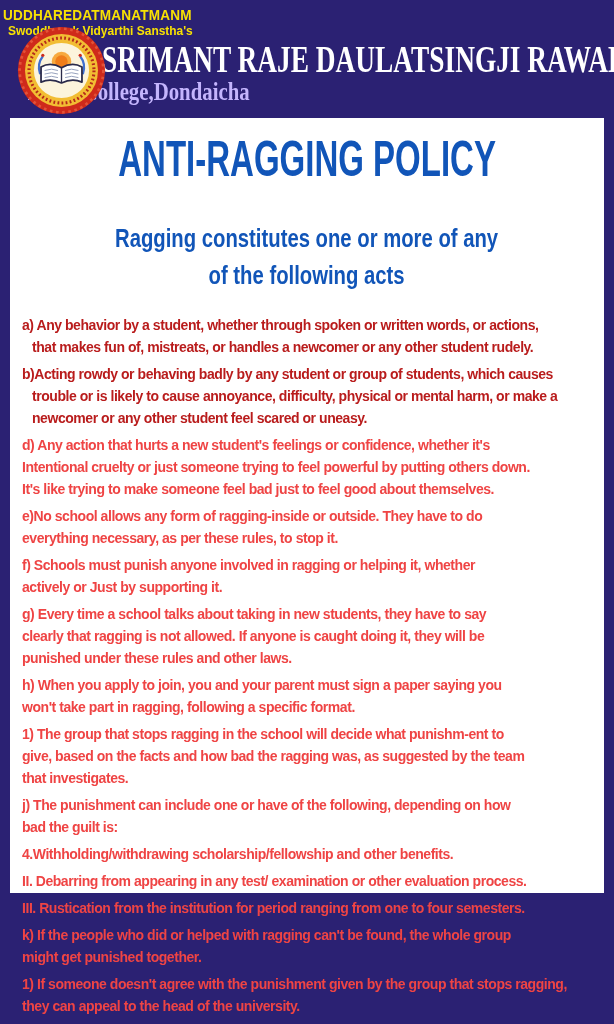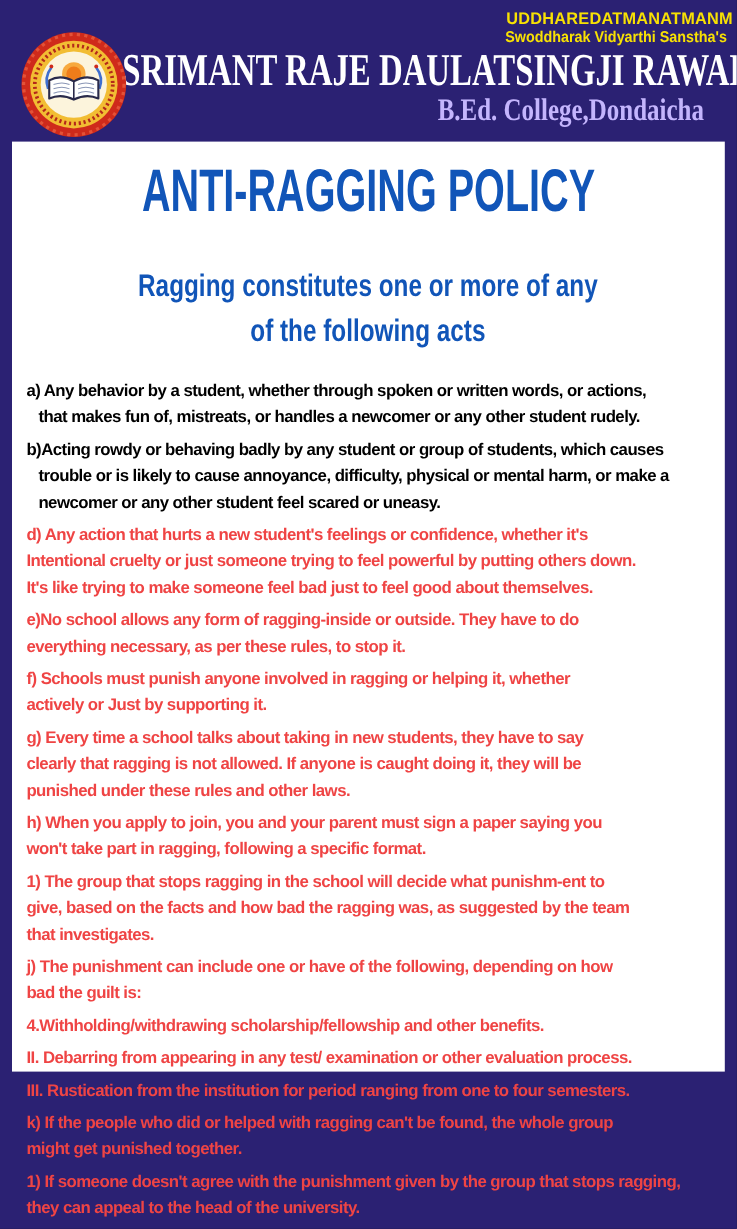--- a/index.html
+++ b/index.html
@@ -2,21 +2,21 @@
 <html><head>
 <meta charset="utf-8">
 <style>
   html,body { margin:0; padding:0; background:#1c164f; }
   .canvas {
     position:relative; width:614px; height:1024px; margin:0 auto;
     background:#2b2173; overflow:hidden;
     font-family:"Liberation Sans", sans-serif;
   }
   
-  .header { position:absolute; top:0; left:0; width:614px; height:118px; text-align:right; }
+  .header { position:absolute; top:0; left:0; width:614px; height:118px; text-align:left; }
   .hline { width:100%; }
   .hline > span { display:inline-block; white-space:nowrap; }
   .motto   { margin-top:7px;  color:#f8e103; font-weight:bold; font-size:14px; }
   .motto > span { transform:scaleX(0.97); transform-origin:center; letter-spacing:0.2px; }
   .society { margin-top:0px;  color:#f8e103; font-weight:bold; font-size:13px; }
   .society > span { transform:scaleX(0.92); transform-origin:center; }
   .college { margin-top:2px;  color:#ffffff; font-weight:bold; font-size:38px;
              font-family:"Liberation Serif", serif; line-height:1.0; }
   .college > span { transform:scaleX(0.72); transform-origin:center; }
   .college-sub { margin-top:1px; color:#c4b5fd; font-weight:bold; font-size:26px;
@@ -37,21 +37,21 @@
   .subtitle > span { display:inline-block; transform:scaleX(0.78); transform-origin:center top;
                      white-space:pre-line; line-height:37px; }
   .policy-list { margin-top:20px; padding:0 4px; }
   .policy-item {
     margin:0 0 5px; color:#ef4444; font-weight:bold;
     font-size:14px; line-height:22px; letter-spacing:-0.45px;
     white-space:pre-line; overflow-wrap:break-word;
   }
   
   .policy-item:nth-child(1), .policy-item:nth-child(2) {
-    color:#000000; padding-left:10px; text-indent:-10px;
+    color:#b91c1c; padding-left:10px; text-indent:-10px;
   }
 </style>
 </head>
 <body>
 
 <div class="canvas">
 
   <header class="header">
     <div class="hline motto">
       <span>UDDHAREDATMANATMANM</span>

